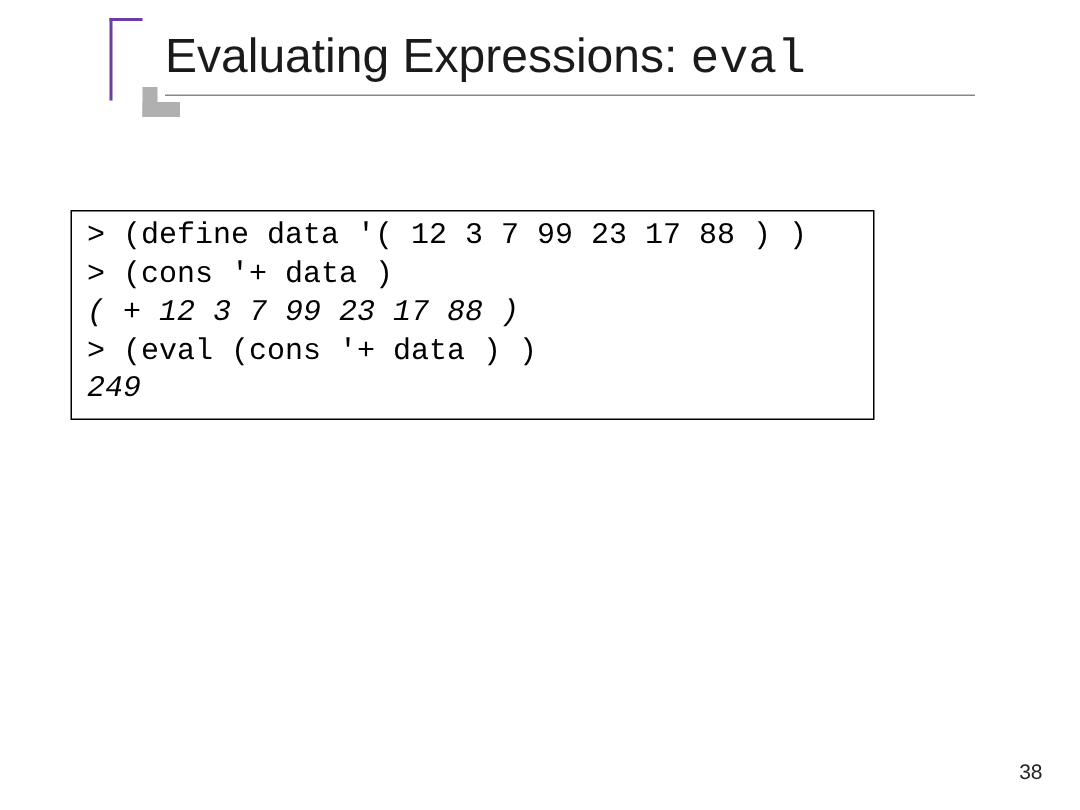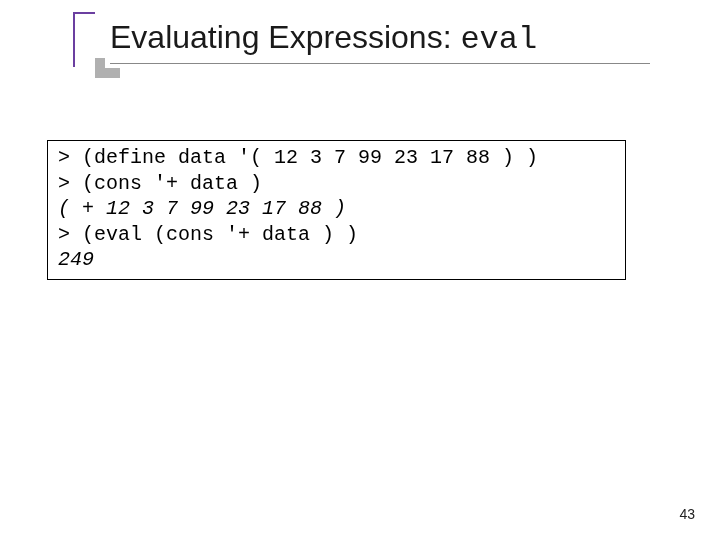--- a/index.html
+++ b/index.html
@@ -77,21 +77,21 @@
     left: 47px;
     font-size: 21px;
   }
   .example-line .underlined {
     text-decoration: underline;
   }
   .code-box {
     position: absolute;
     top: 140px;
     left: 47px;
-    width: 579px;
+    width: 536px;
     border: 1.5px solid #000;
     padding: 4px 10px 6px 10px;
     box-sizing: border-box;
     font-family: "Courier New", Courier, monospace;
     font-size: 20px;
     line-height: 1.28;
     white-space: pre;
   }
   .code-box .italic {
     font-style: italic;
@@ -121,15 +121,15 @@
     <div class="title-underline"></div>
   </div>
 
 
   <div class="code-box"><span>&gt; (define data '( 12 3 7 99 23 17 88 ) )</span>
 <span>&gt; (cons '+ data )</span>
 <span class="italic">( + 12 3 7 99 23 17 88 )</span>
 <span>&gt; (eval (cons '+ data ) )</span>
 <span class="italic">249</span></div>
 
-  <div class="page-num">43</div>
+  <div class="page-num">38</div>
 
 </div>
 
 </body></html>

